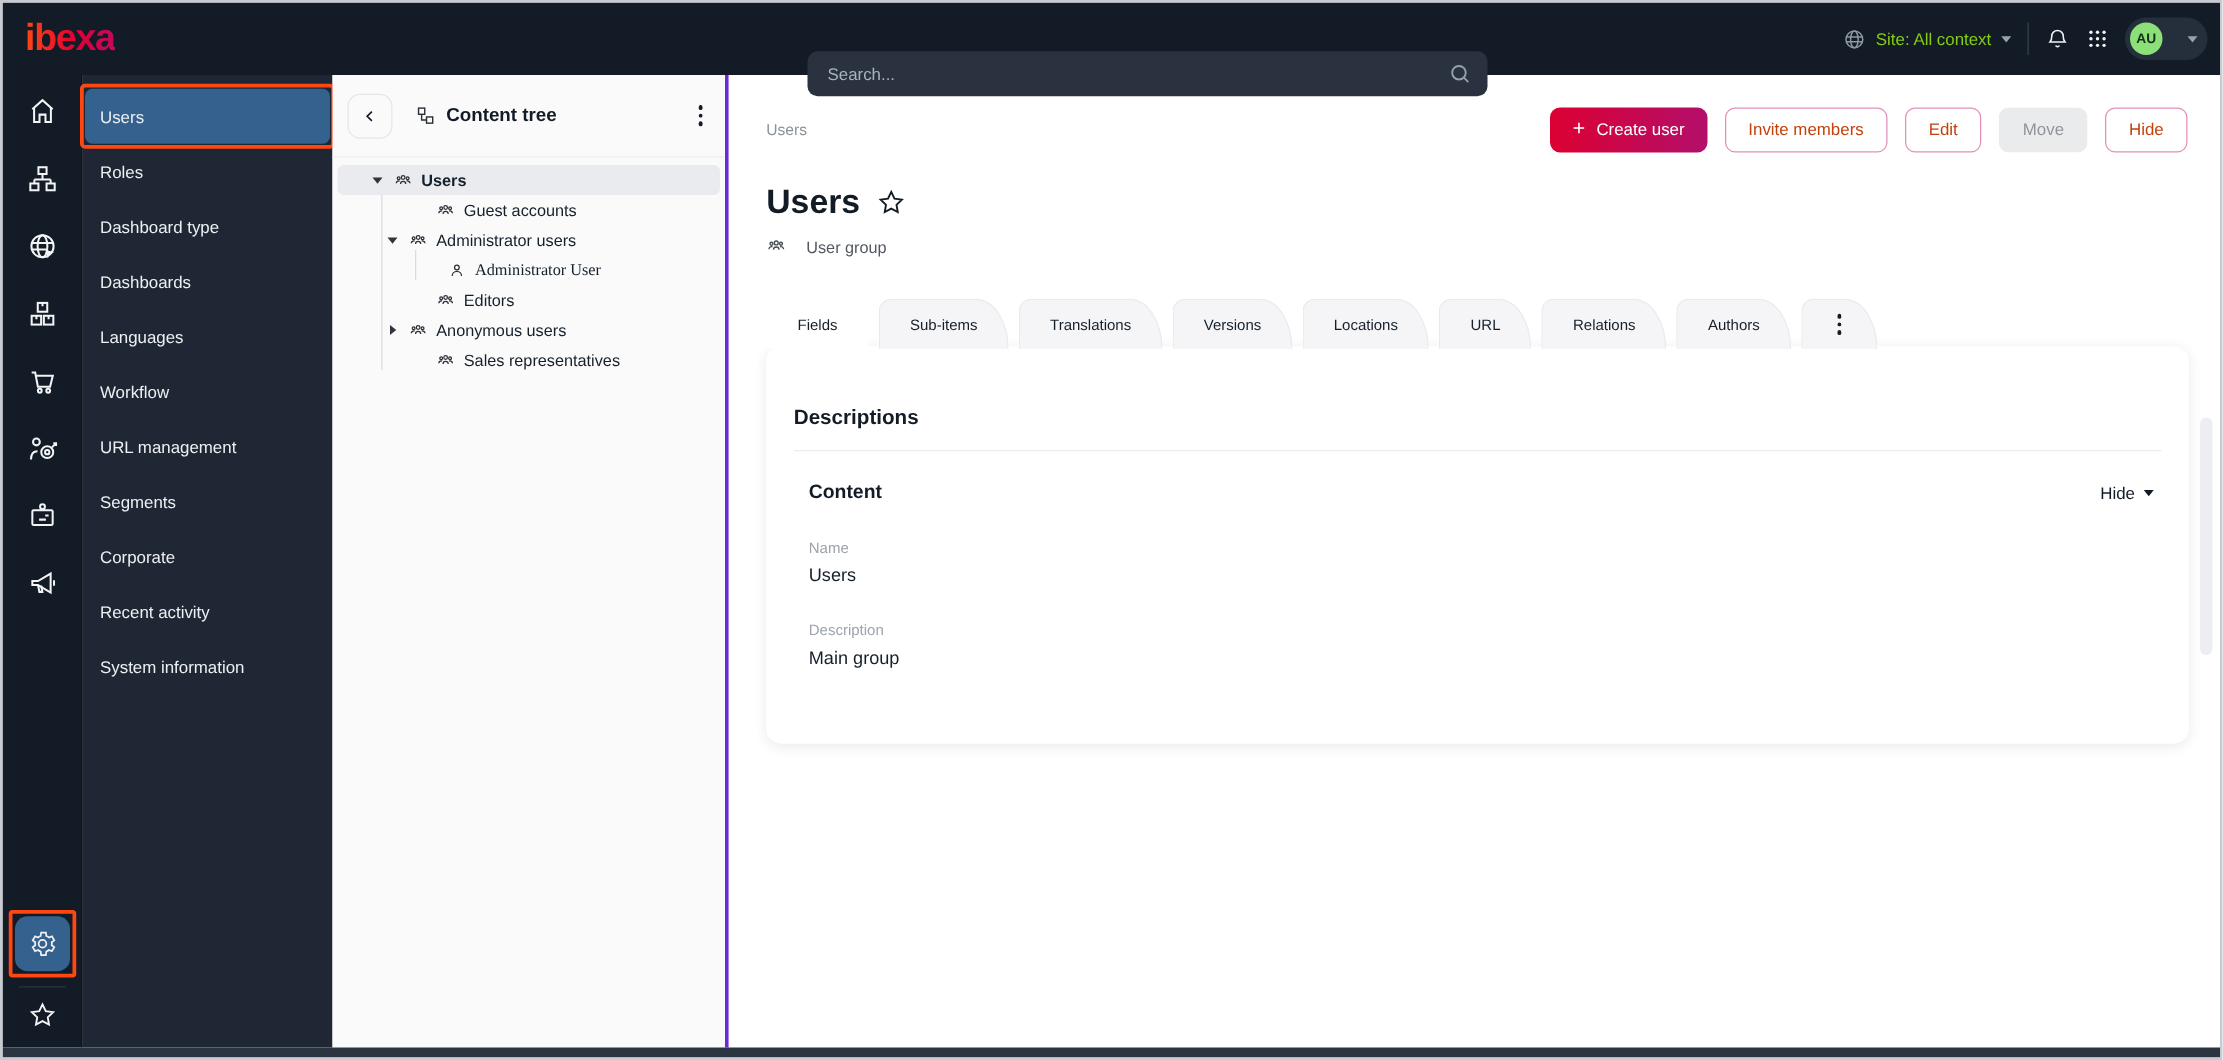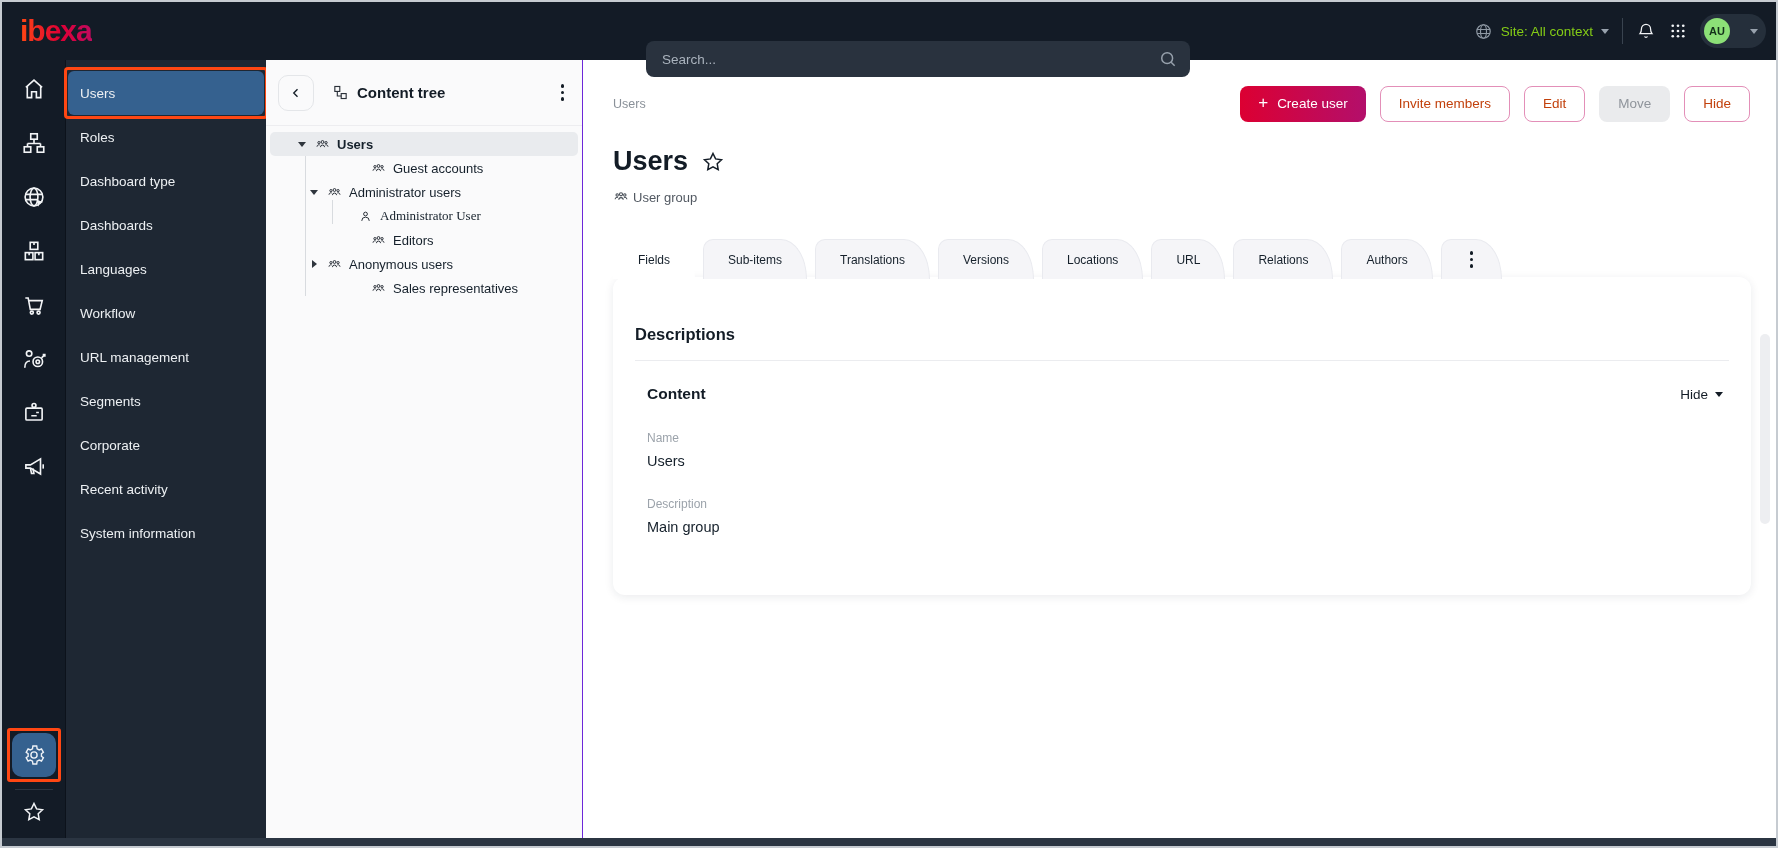--- a/index.html
+++ b/index.html
@@ -48,37 +48,37 @@
   .star-btn{ color:#f2f4f6; cursor:pointer; margin-bottom:14px; }
 
   
   .menu{ width:200px; background:#1e2733; flex:none; padding-top:11px; }
   .menu-item{ position:relative; height:44px; margin:0; display:flex; align-items:center;
               padding-left:14px; color:#edf0f3; font-size:13.5px; cursor:pointer; }
   .menu-item.active{ background:#35618f; border-radius:6px; margin:0 2px; padding-left:12px; }
   .item-annotation{ position:absolute; inset:-4px; border:3px solid #ff4713; border-radius:4px; pointer-events:none; }
 
   
-  .tree{ width:317px; background:#fafafb; border-right:1px solid #6d28d9; flex:none; position:relative; }
+  .tree{ width:317px; background:#fafafb; border-right:3px solid #6d28d9; flex:none; position:relative; }
   .tree-header{ height:66px; display:flex; align-items:center; padding:0 18px 0 12px;
                 border-bottom:1px solid #ededf0; }
   .back-btn{ width:36px; height:36px; border:1px solid #e4e6e9; border-radius:10px; background:transparent;
              color:#131c26; display:flex; align-items:center; justify-content:center; cursor:pointer; }
   .tree-title{ display:flex; align-items:center; gap:8px; margin-left:18px; color:#131c26;
                font-size:15px; font-weight:bold; }
   .tree-kebab{ margin-left:auto; color:#131c26; cursor:pointer; font-size:16px; letter-spacing:0;
                line-height:6px; display:flex; flex-direction:column; gap:3px; align-items:center;}
   .dot{ width:3.5px; height:3.5px; border-radius:50%; background:#131c26; }
   .tree-body{ position:relative; padding-top:6px; }
   .tree-row{ position:relative; height:24px; display:flex; align-items:center; font-size:13px;
              color:#15202b; cursor:pointer; }
   .tree-row.selected{ background:#e9ebee; border-radius:5px; margin:0 4px; font-weight:bold; }
   .tree-row.selected .row-inner{ margin-left:-4px; }
   .row-inner{ display:flex; align-items:center; gap:7px; }
-  .ind0{ padding-left:30px; } .ind1{ padding-left:86px; } .ind2{ padding-left:92px;font-family:Liberation Serif, serif; }
+  .ind0{ padding-left:30px; } .ind1{ padding-left:64px; } .ind2{ padding-left:92px;font-family:Liberation Serif, serif; }
   .caret-slot{ width:12px; display:flex; justify-content:center; }
   .caret-d{ width:0; height:0; border-left:4.5px solid transparent; border-right:4.5px solid transparent;
             border-top:5.5px solid #2f353d; }
   .caret-r{ width:0; height:0; border-top:4.5px solid transparent; border-bottom:4.5px solid transparent;
             border-left:5.5px solid #2f353d; }
   .tree-ico{ color:#2b313a; display:flex; }
   .guide{ position:absolute; width:1px; background:#d8dbdf; }
   .guide1{ left:39px; top:26px; height:144px; }
   .guide2{ left:66px; top:74px; height:24px; }
 
@@ -89,21 +89,21 @@
   .actions{ display:flex; align-items:center; gap:14px; }
   .btn{ height:36px; border-radius:8px; font-size:13.5px; font-family:"Liberation Sans", sans-serif;
         display:flex; align-items:center; justify-content:center; cursor:pointer; border:1px solid transparent; }
   .btn-primary{ background:linear-gradient(90deg,#dc0032,#b30f6b); color:#fff; padding:0 18px; gap:9px; border:none; }
   .btn-plus{ font-size:17px; font-weight:normal; margin-top:-2px; }
   .btn-outline{ background:#fff; border:1px solid #e38fb8; color:#c2410c; padding:0 18px; }
   .btn-disabled{ background:#eaebed; color:#8f949b; padding:0 18px; cursor:default; }
   .title-row{ margin-top:24px; display:flex; align-items:center; gap:13px; }
   .page-title{ font-size:27px; font-weight:bold; color:#131c26; }
   .title-star{ color:#131c26; cursor:pointer; display:flex; }
-  .type-row{ margin-top:12px; display:flex; align-items:center; gap:4px; color:#525962; font-size:13px; }
+  .type-row{ margin-top:12px; display:flex; align-items:center; gap:16px; color:#525962; font-size:13px; }
   .type-ico{ color:#454c55; display:flex; }
 
   
   .tabs{ margin-top:34px; display:flex; gap:8px; position:relative; z-index:2; }
   .tab{ height:40px; display:flex; align-items:center; padding:0 24px; font-size:12px; color:#15202b;
         background:#f5f5f8; border:1px solid #e9eaef; border-bottom:none; cursor:pointer;
         border-radius:10px 26px 0 0 / 10px 40px 0 0; }
   .tab.active{ background:#fff; border-color:transparent; }
   .tab.kebab-tab{ padding:0 28px; }
   .tab .kdots{ display:flex; flex-direction:column; gap:3px; }

